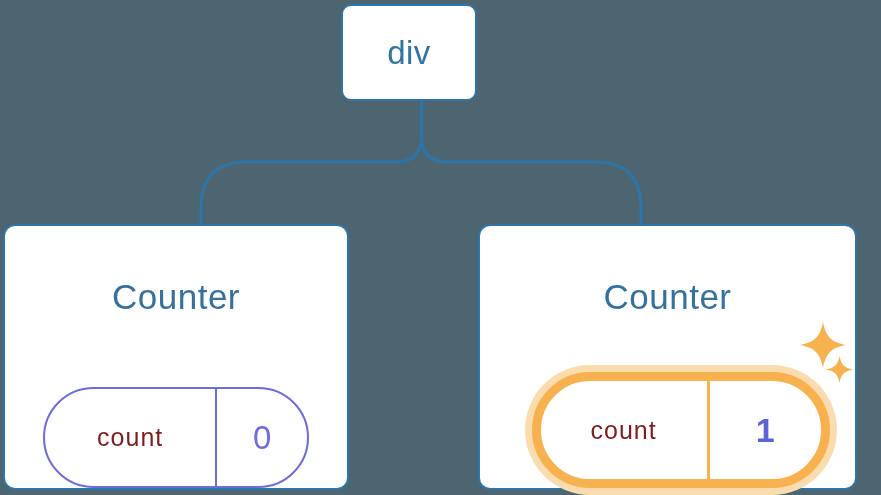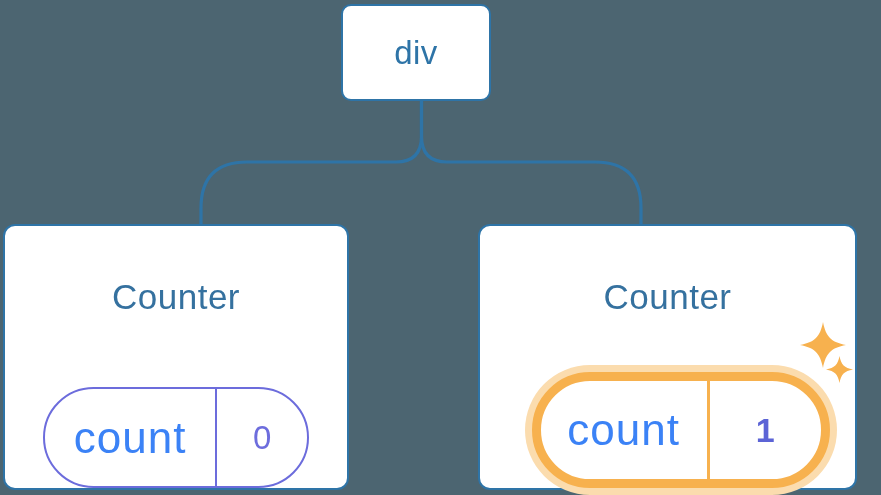--- a/index.html
+++ b/index.html
@@ -5,21 +5,21 @@
   html,body{margin:0;padding:0;background:#4c6571;}
   #canvas{
     position:relative;
     width:881px;height:495px;
     background:#4c6571;
     overflow:hidden;
     font-family:"Liberation Sans", sans-serif;
   }
   
   .root-node{
-    position:absolute;left:341px;top:4px;width:150px;height:97px;
+    position:absolute;left:341px;top:4px;width:136px;height:97px;
     background:#ffffff;border:2.5px solid #2e74a7;border-radius:10px;
     box-sizing:border-box;
     display:flex;align-items:center;justify-content:center;
   }
   .root-label{
     font-size:33px;color:#2e74a7;font-weight:500;letter-spacing:0.5px;line-height:1;
   }
   
   .connector{position:absolute;left:0;top:0;width:881px;height:495px;pointer-events:none;}
   
@@ -53,21 +53,21 @@
     border:9px solid #f7b14e;
     box-shadow:0 0 0 7px #fbdcae;
     position:relative;left:13px;
   }
   .pill.highlight .pill-key-cell{flex:1.5;border-right:3px solid #f7b14e;}
   .pill.highlight .pill-value-cell{flex:1;}
   .pill-key-cell,.pill-value-cell{
     display:flex;align-items:center;justify-content:center;height:100%;
     box-sizing:border-box;
   }
-  .pill-key{font-size:44px;color:#3b82f6;letter-spacing:1px;line-height:1;}
+  .pill-key{font-size:25px;color:#7f1d1d;letter-spacing:1px;line-height:1;}
   .pill-value{font-size:33px;color:#6d6ddd;line-height:1;}
   .pill-value.bold{font-size:34px;font-weight:700;color:#5c64d6;}
   
   .sparkle{position:absolute;z-index:3;}
   .sparkle.big{left:320px;top:96px;width:46px;height:46px;}
   .sparkle.small{left:346px;top:130px;width:27px;height:27px;}
 </style>
 </head>
 <body>
 

